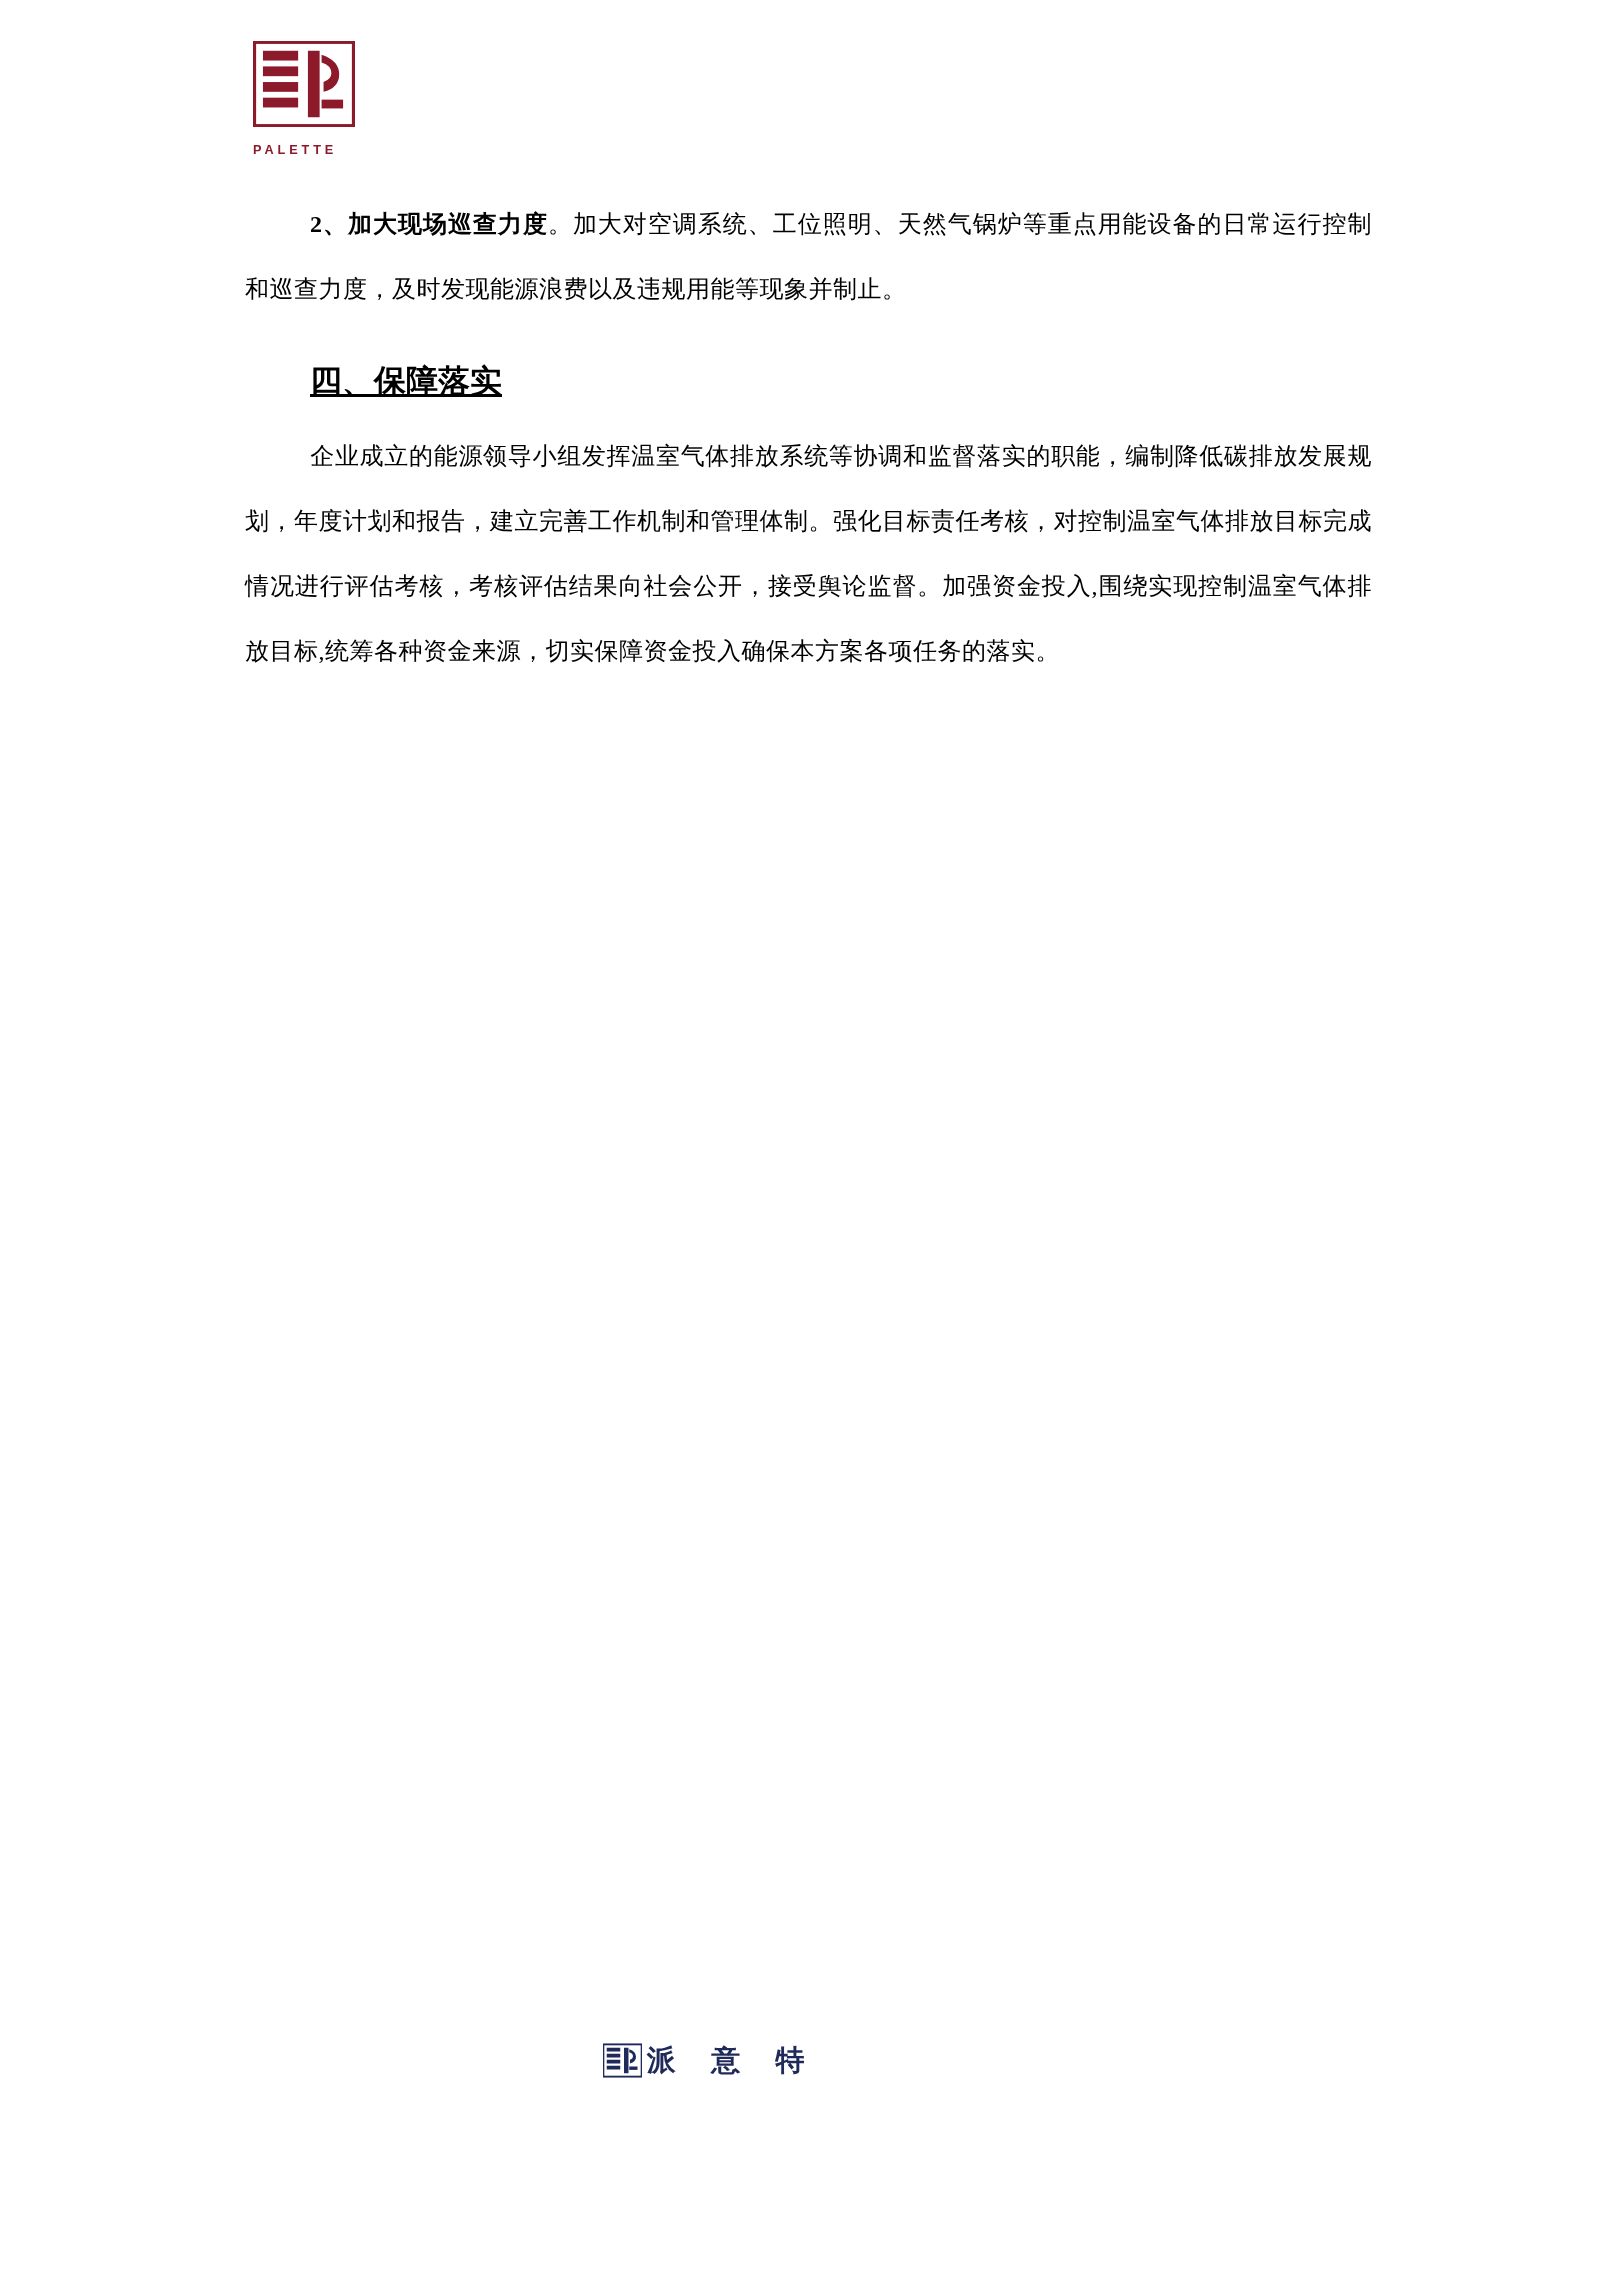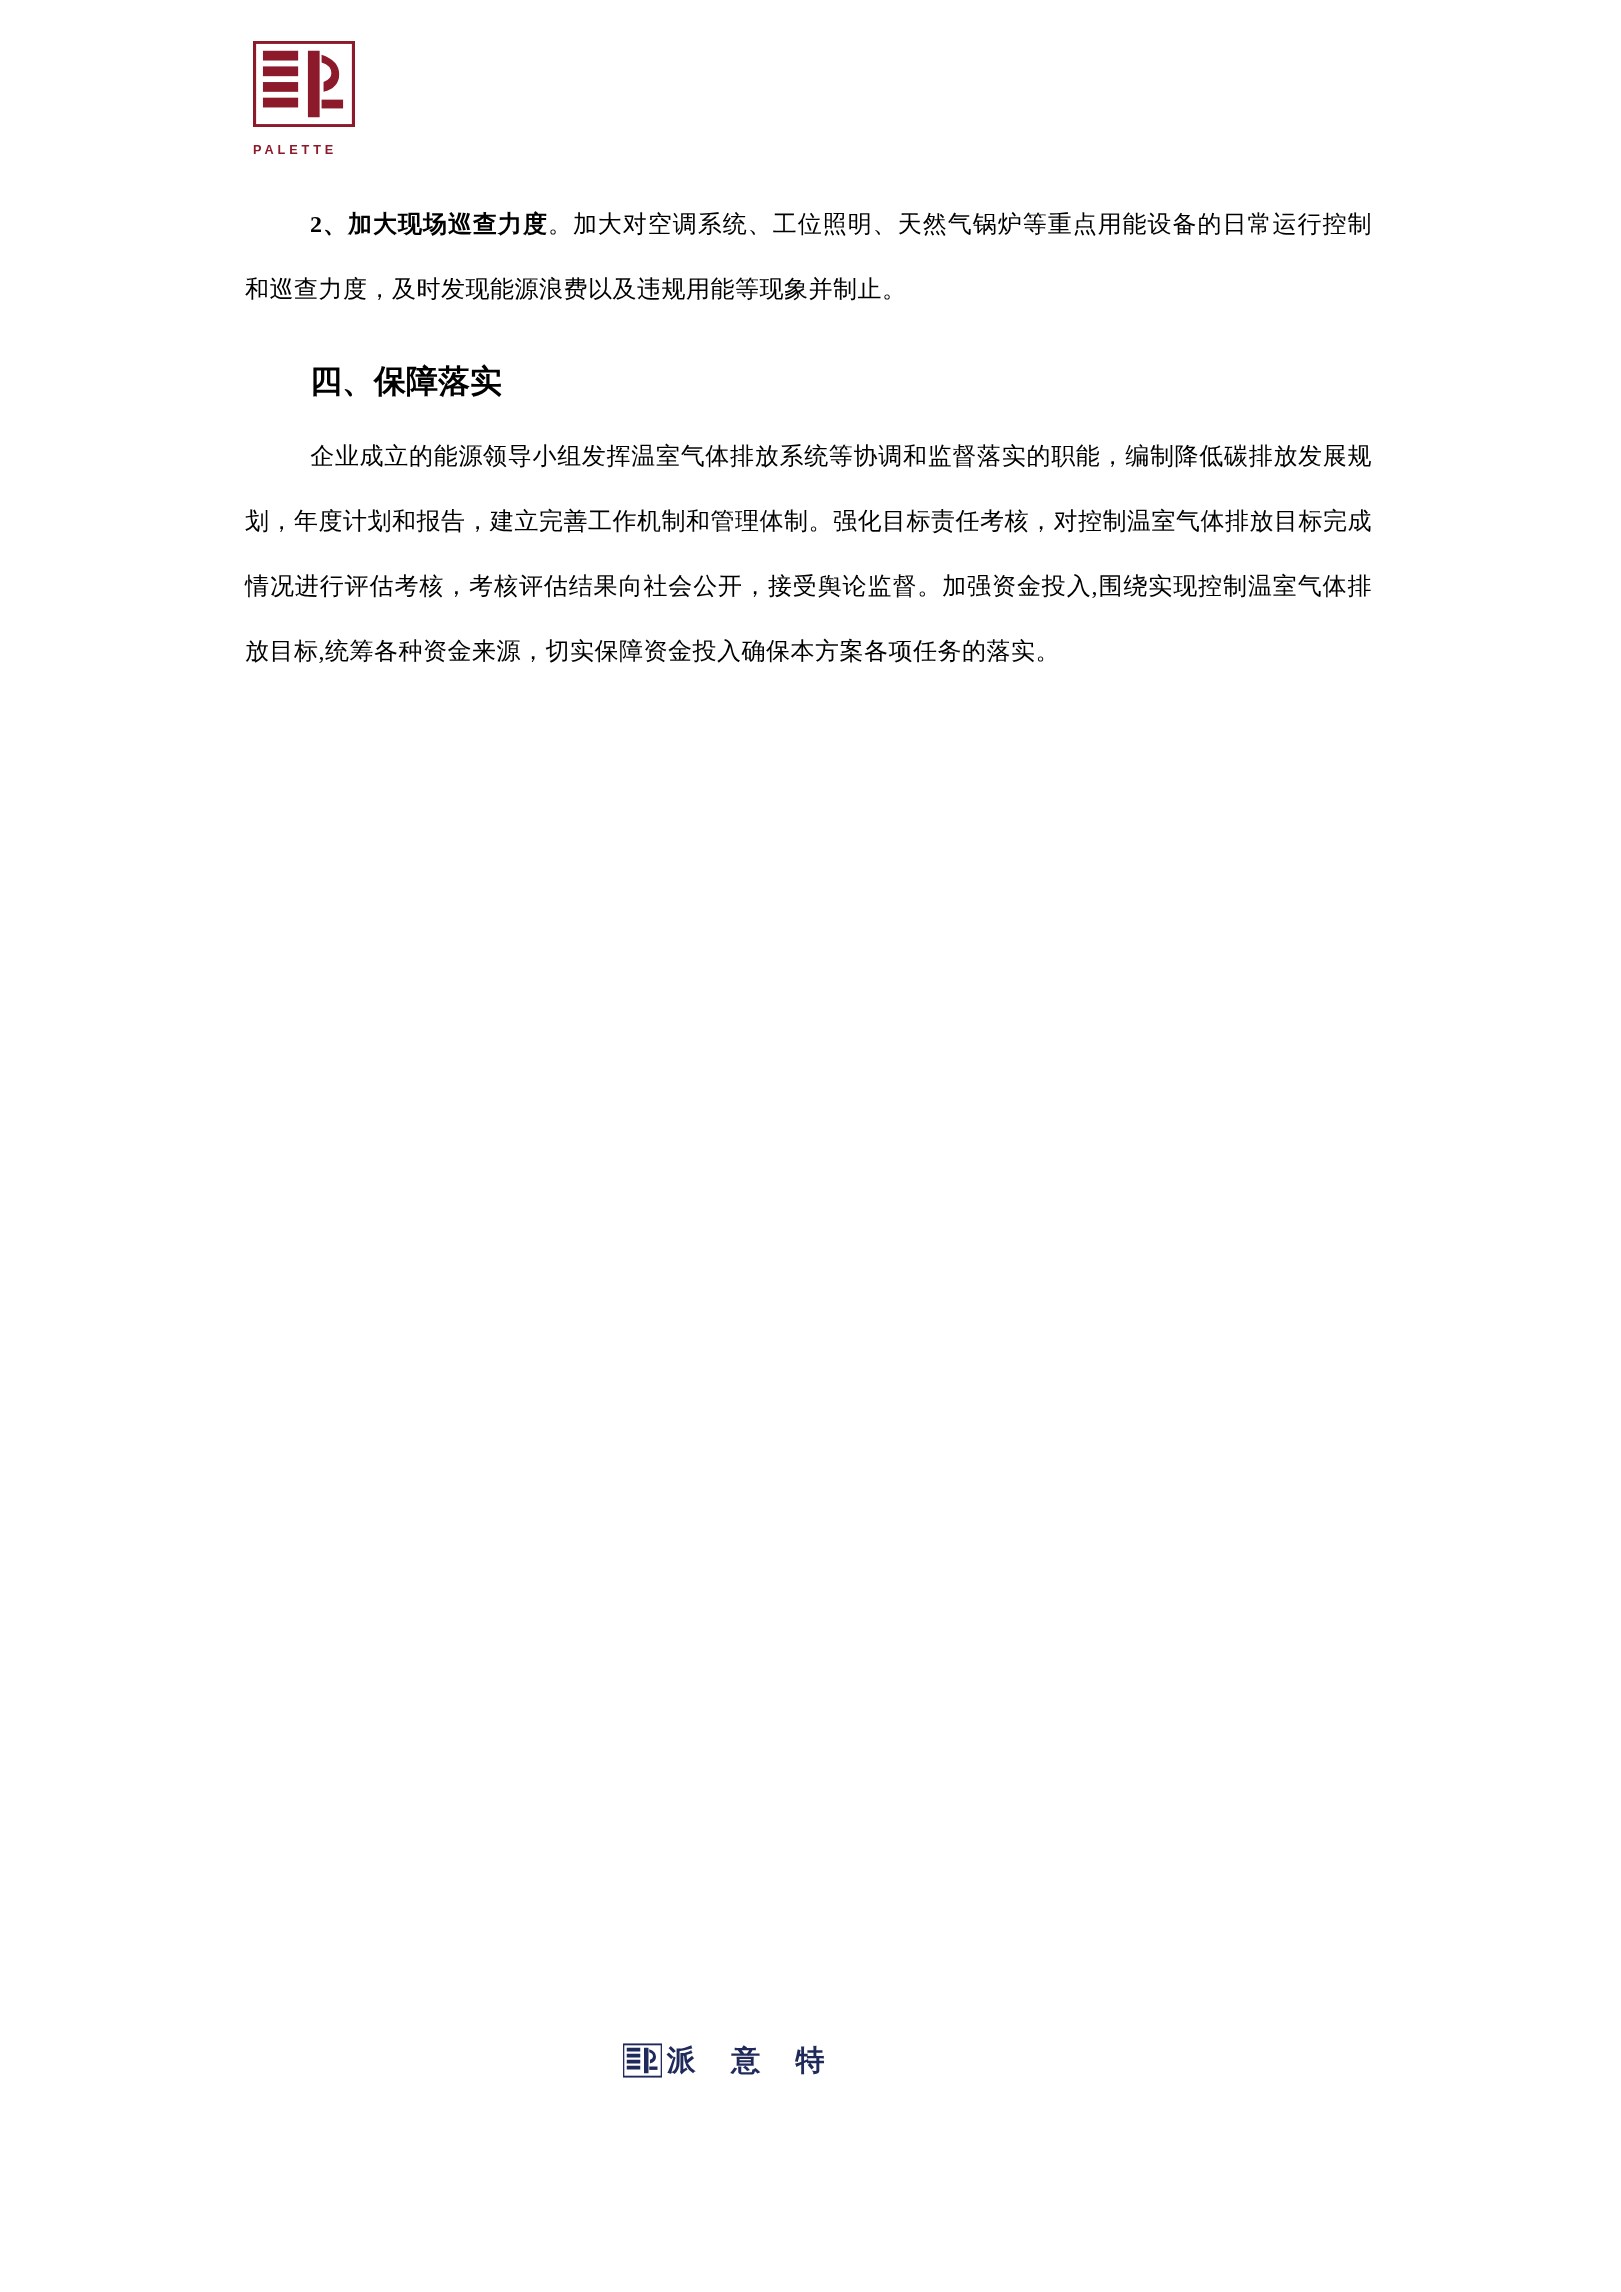--- a/index.html
+++ b/index.html
@@ -62,37 +62,37 @@
   }
   .para b, .strong {
     font-weight: 700;
   }
   .section-head {
     font-size: 32px;
     line-height: 65px;
     font-weight: 700;
     color: #000000;
     margin: 27.4px 0 9.8px 0;
+    text-decoration: underline;
   }
   .section-head .indent {
     display: inline-block;
     width: 65px;
   }
 
   
   .footer {
     position: absolute;
     left: 0;
     top: 2039px;
     width: 1421px;
     display: flex;
     align-items: center;
     justify-content: center;
     gap: 5px;
-    margin-left: 20px;
   }
   .footer-mark {
     width: 39px;
     height: 43px;
   }
   .footer-text {
     font-family: "Liberation Sans", sans-serif;
     font-size: 29px;
     font-weight: 700;
     letter-spacing: 13.7px;

